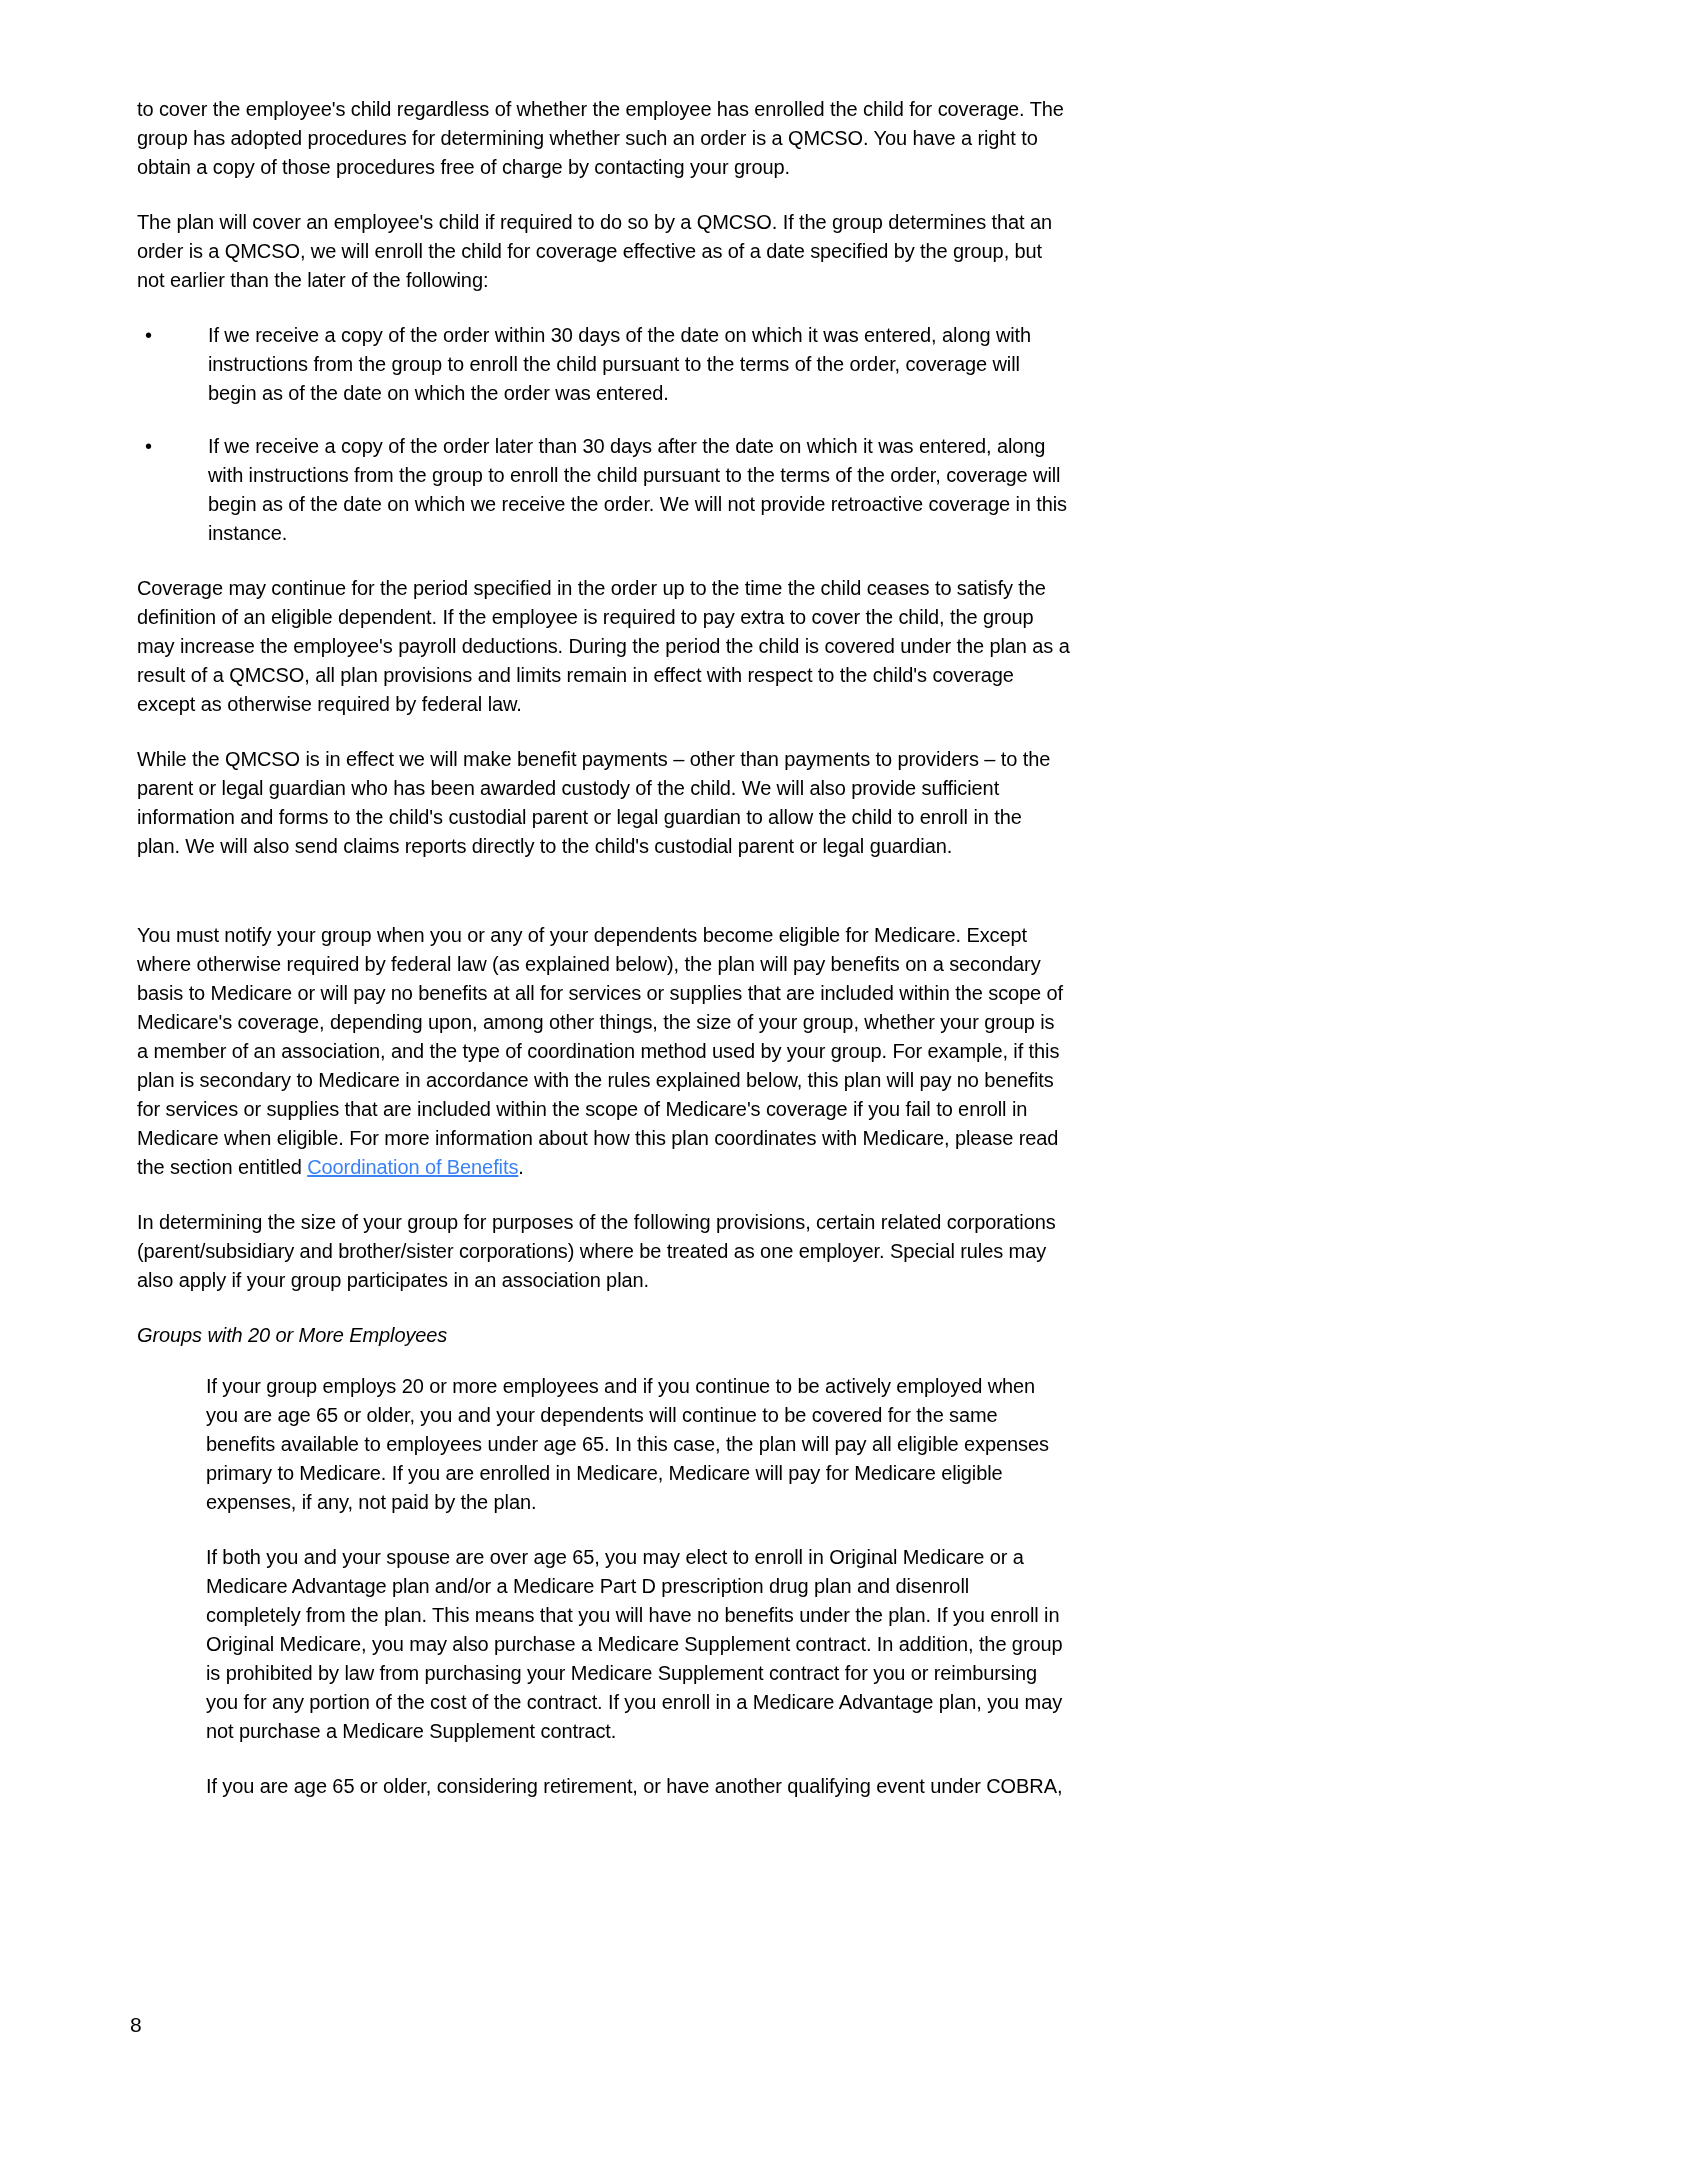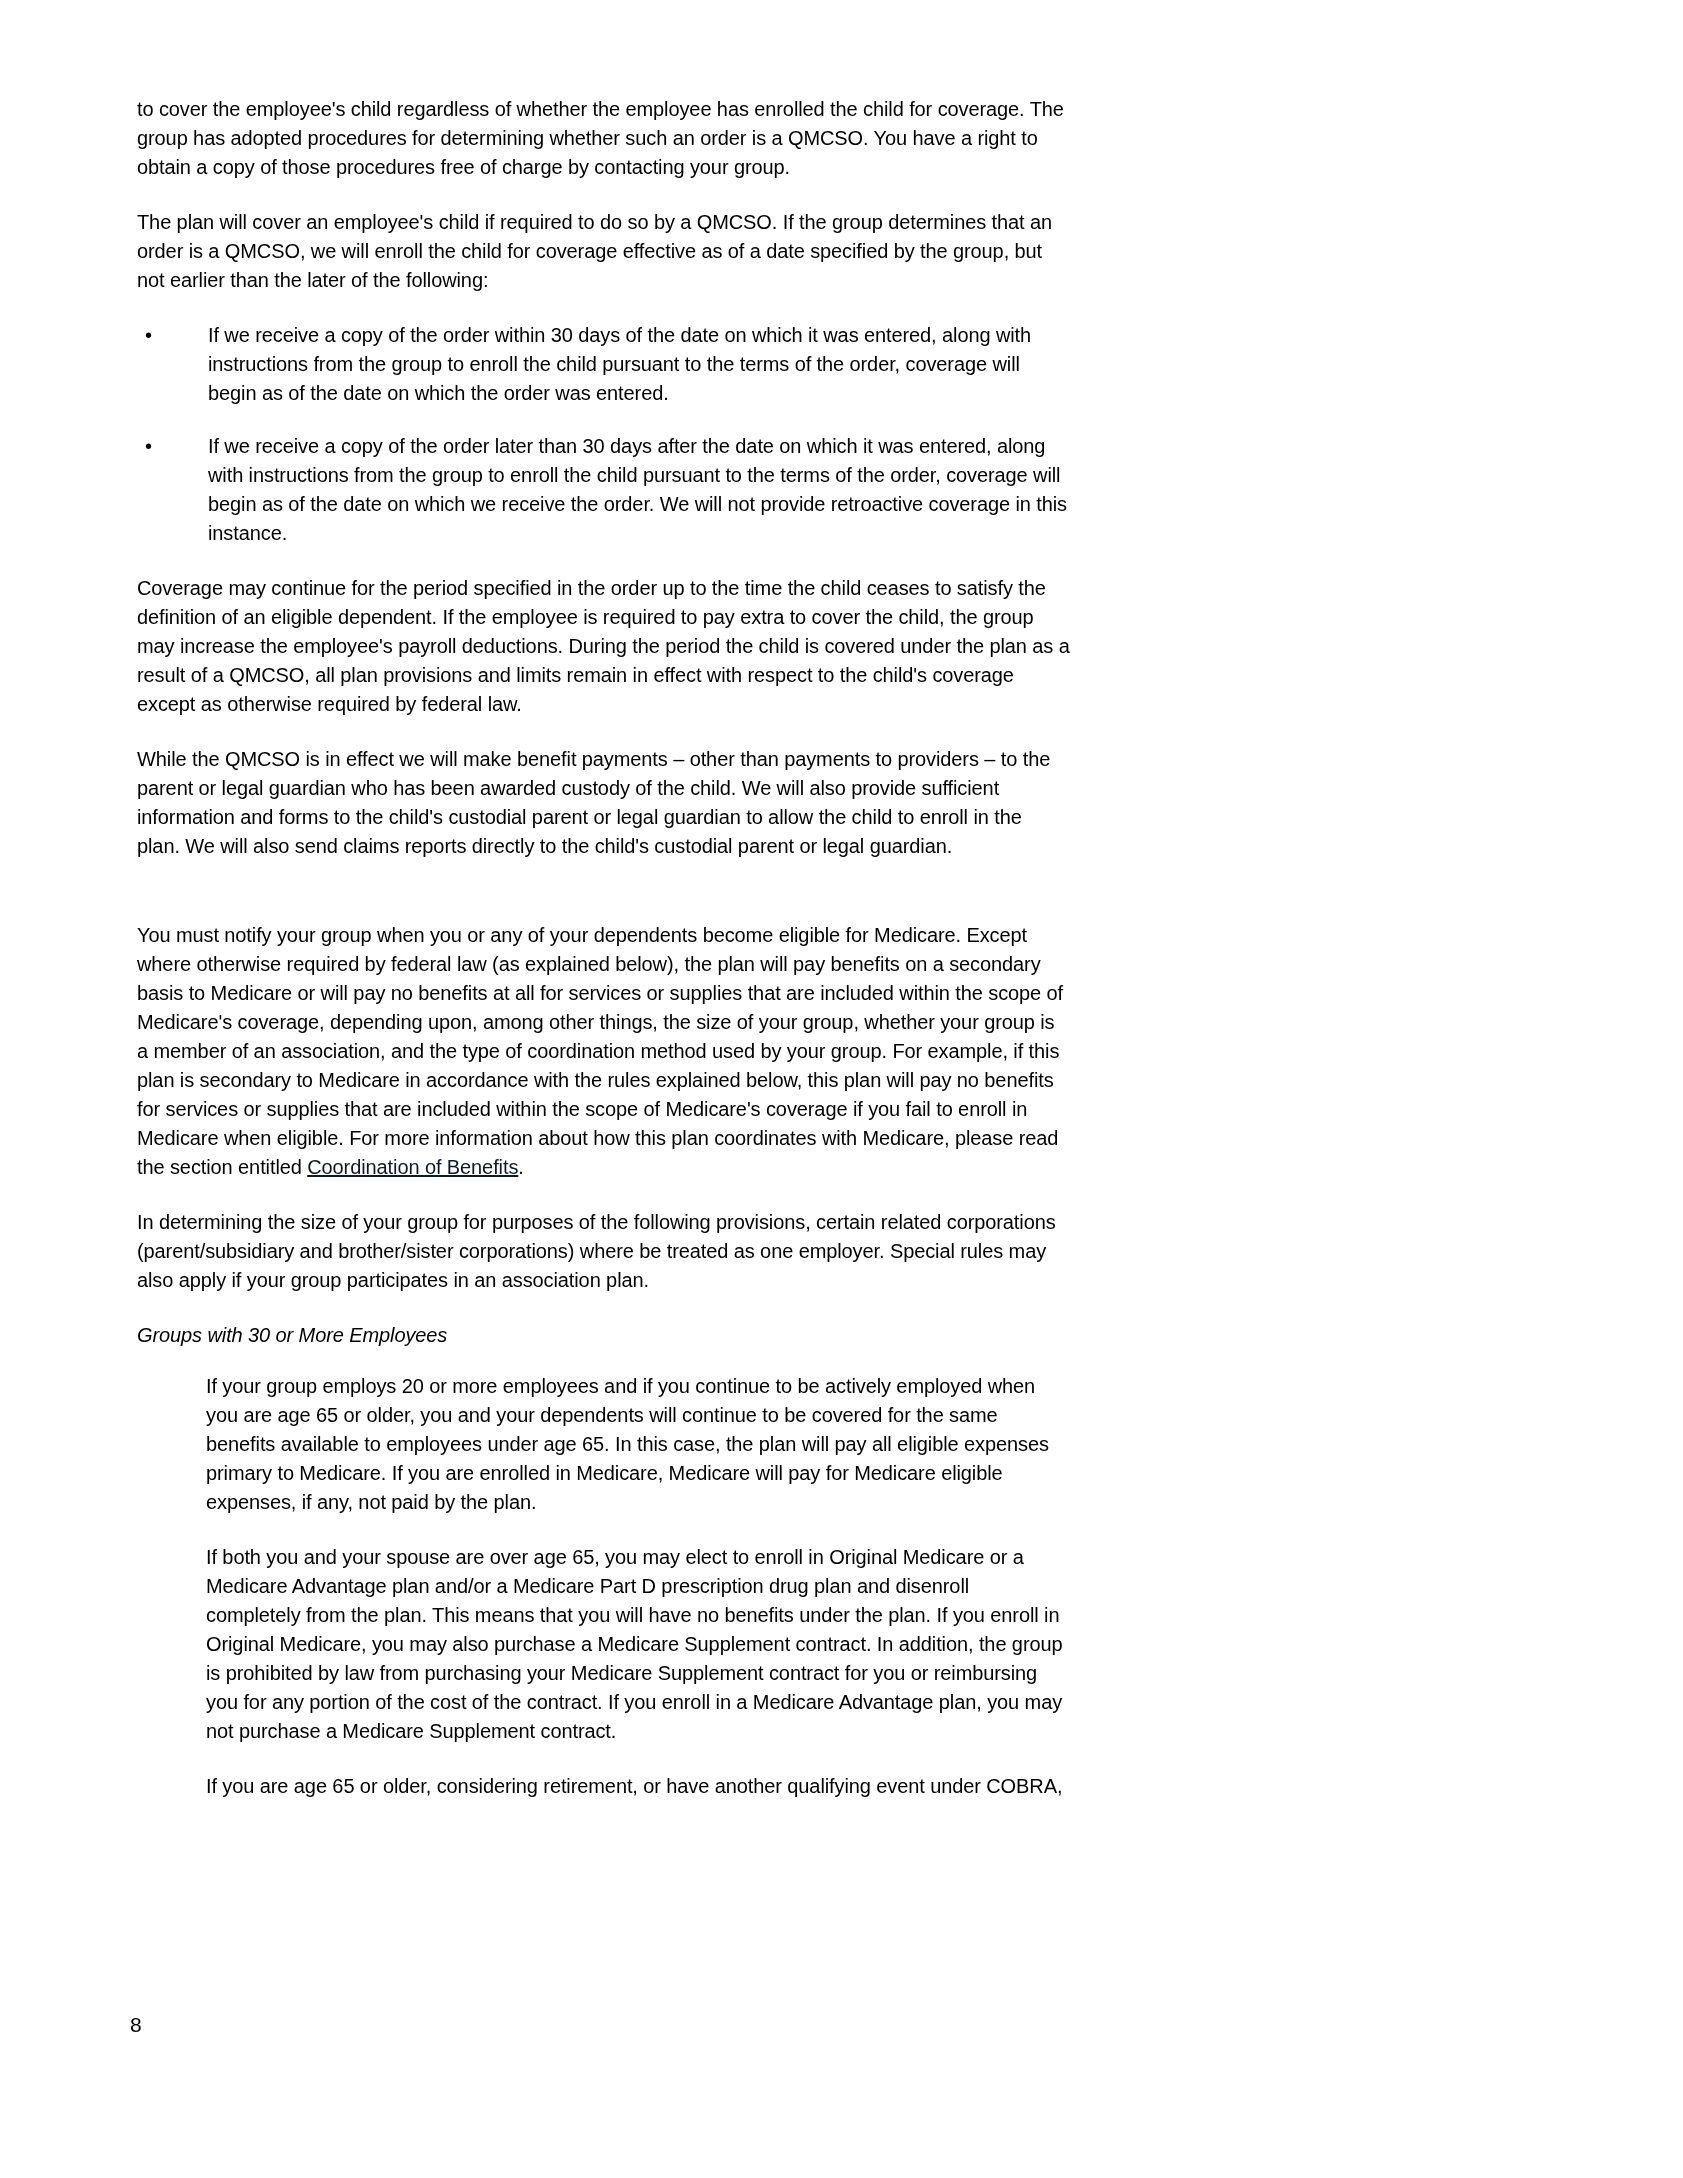--- a/index.html
+++ b/index.html
@@ -78,21 +78,21 @@
     font-size: 20px;
     line-height: 29px;
     letter-spacing: -0.1px;
     margin: 0 7px 26px 0;
     padding-left: 69px;
   }
   .indent-para:last-child {
     margin-bottom: 0;
   }
   a.doc-link {
-    color: #0f172a;
+    color: #3b82f6;
     text-decoration: underline;
   }
   .gap-before-heading {
     height: 34px;
   }
   .page-number {
     position: absolute;
     left: 130px;
     top: 2012px;
     font-size: 21px;
@@ -126,21 +126,21 @@
 
     <p class="para">While the QMCSO is in effect we will make benefit payments – other than payments to providers – to the parent or legal guardian who has been awarded custody of the child.   We will also provide sufficient information and forms to the child's custodial parent or legal guardian to allow the child to enroll in the plan.   We will also send claims reports directly to the child's custodial parent or legal guardian.</p>
 
     <div class="gap-before-heading"></div>
 
 
     <p class="para"><span>You must notify your group when you or any of your dependents become eligible for Medicare. Except where otherwise required by federal law (as explained below), the plan will pay benefits on a secondary basis to Medicare or will pay no benefits at all for services or supplies that are included within the scope of Medicare's coverage, depending upon, among other things, the size of your group, whether your group is a member of an association, and the type of coordination method used by your group. For example, if this plan is secondary to Medicare in accordance with the rules explained below, this plan will pay no benefits for services or supplies that are included within the scope of Medicare's coverage if you fail to enroll in Medicare when eligible.   For more information about how this plan coordinates with Medicare, please read the section entitled </span><a class="doc-link" href="#">Coordination of Benefits</a><span>.</span></p>
 
     <p class="para">In determining the size of your group for purposes of the following provisions, certain related corporations (parent/subsidiary and brother/sister corporations) where be treated as one employer.   Special rules may also apply if your group participates in an association plan.</p>
 
-    <p class="sub-heading">Groups with 30 or More Employees</p>
+    <p class="sub-heading">Groups with 20 or More Employees</p>
 
     <p class="indent-para">If your group employs 20 or more employees and if you continue to be actively employed when you are age 65 or older, you and your dependents will continue to be covered for the same benefits available to employees under age 65.   In this case, the plan will pay all eligible expenses primary to Medicare.   If you are enrolled in Medicare, Medicare will pay for Medicare eligible expenses, if any, not paid by the plan.</p>
 
     <p class="indent-para">If both you and your spouse are over age 65, you may elect to enroll in Original Medicare or a Medicare Advantage plan and/or a Medicare Part D prescription drug plan and disenroll completely from the plan.   This means that you will have no benefits under the plan.  If you enroll in Original Medicare, you may also purchase a Medicare Supplement contract.   In addition, the group is prohibited by law from purchasing your Medicare Supplement contract for you or reimbursing you for any portion of the cost of the contract.   If you enroll in a Medicare Advantage plan, you may not purchase a Medicare Supplement contract.</p>
 
     <p class="indent-para">If you are age 65 or older, considering retirement, or have another qualifying event under COBRA,</p>
 
   </div>
 
   <div class="page-number">8</div>

